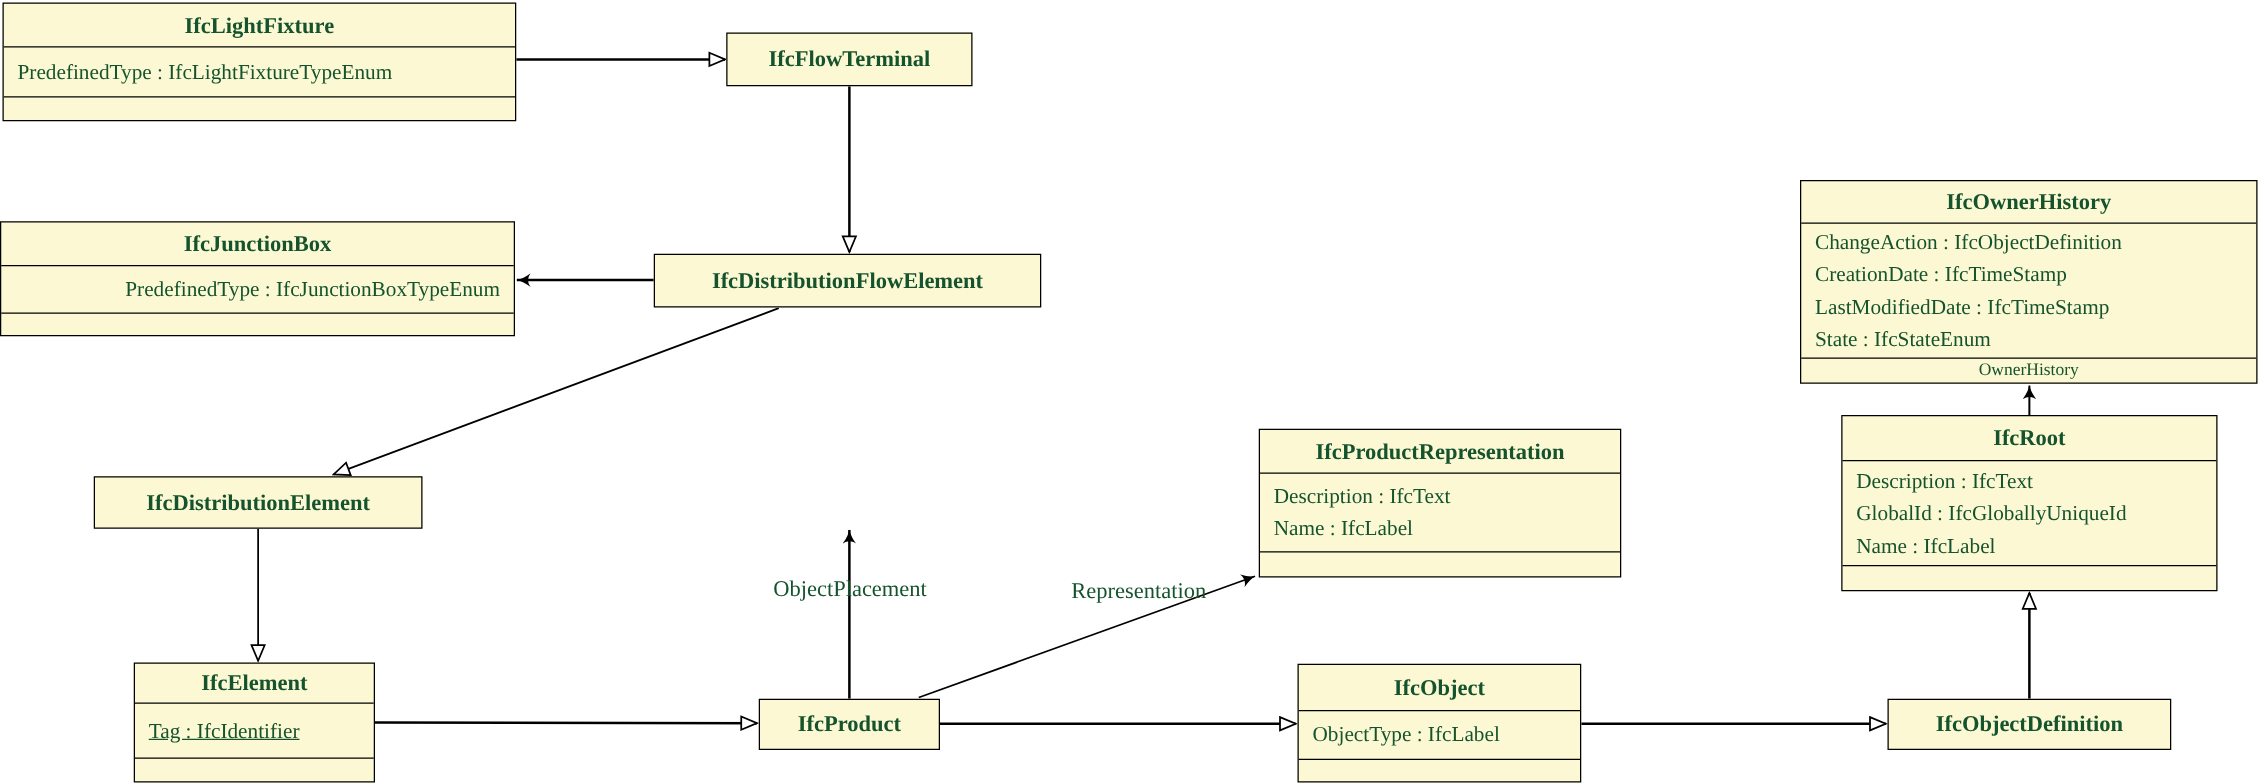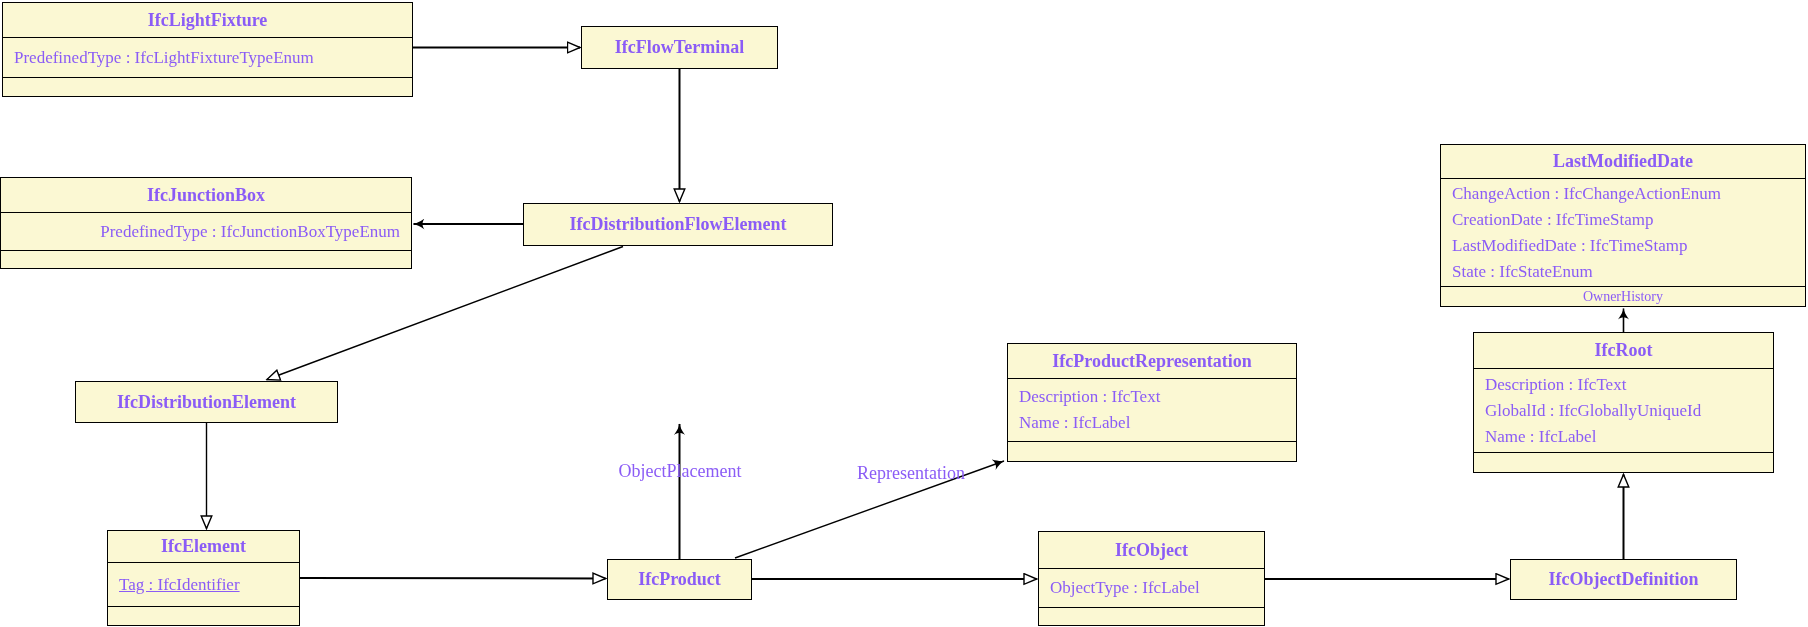--- a/index.html
+++ b/index.html
@@ -1,18 +1,18 @@
 <!DOCTYPE html>
 <html><head>
 <meta charset="utf-8">
 <style>
   html,body{margin:0;padding:0;background:#ffffff;}
   .canvas{
     position:relative;width:1808px;height:627px;background:#ffffff;
-    font-family:"Liberation Serif","DejaVu Serif",serif;color:#8b5cf6;overflow:hidden;
+    font-family:"Liberation Serif","DejaVu Serif",serif;color:#14532d;overflow:hidden;
   }
   .cls{
     position:absolute;box-sizing:border-box;background:#FBF8D3;border:1.6px solid #000;
     display:flex;flex-direction:column;
   }
   .row-title{
     flex:0 0 auto;display:flex;align-items:center;justify-content:center;
     font-weight:bold;font-size:18px;border-bottom:1.3px solid #000;white-space:nowrap;
   }
   .cls.simple .row-title{border-bottom:none;flex:1 1 auto;}
@@ -86,24 +86,24 @@
   </div>
 
   <div class="cls simple" style="left:523px;top:203px;width:310px;height:43px;">
     <div class="row-title">
         <span>IfcDistributionFlowElement</span>
       </div>
   </div>
 
   <div class="cls" style="left:1440px;top:144px;width:366px;height:163px;">
     <div class="row-title" style="height:33px;">
-        <span>LastModifiedDate</span>
+        <span>IfcOwnerHistory</span>
       </div>
     <div class="row-attrs" style="height:108px;">
-      <div class="attr">ChangeAction : IfcChangeActionEnum</div>
+      <div class="attr">ChangeAction : IfcObjectDefinition</div>
       <div class="attr">CreationDate : IfcTimeStamp</div>
       <div class="attr">LastModifiedDate : IfcTimeStamp</div>
       <div class="attr">State : IfcStateEnum</div>
     </div>
     <div class="row-footer">OwnerHistory</div>
   </div>
 
   <div class="cls simple" style="left:75px;top:381px;width:263px;height:42px;">
     <div class="row-title">
         <span>IfcDistributionElement</span>

